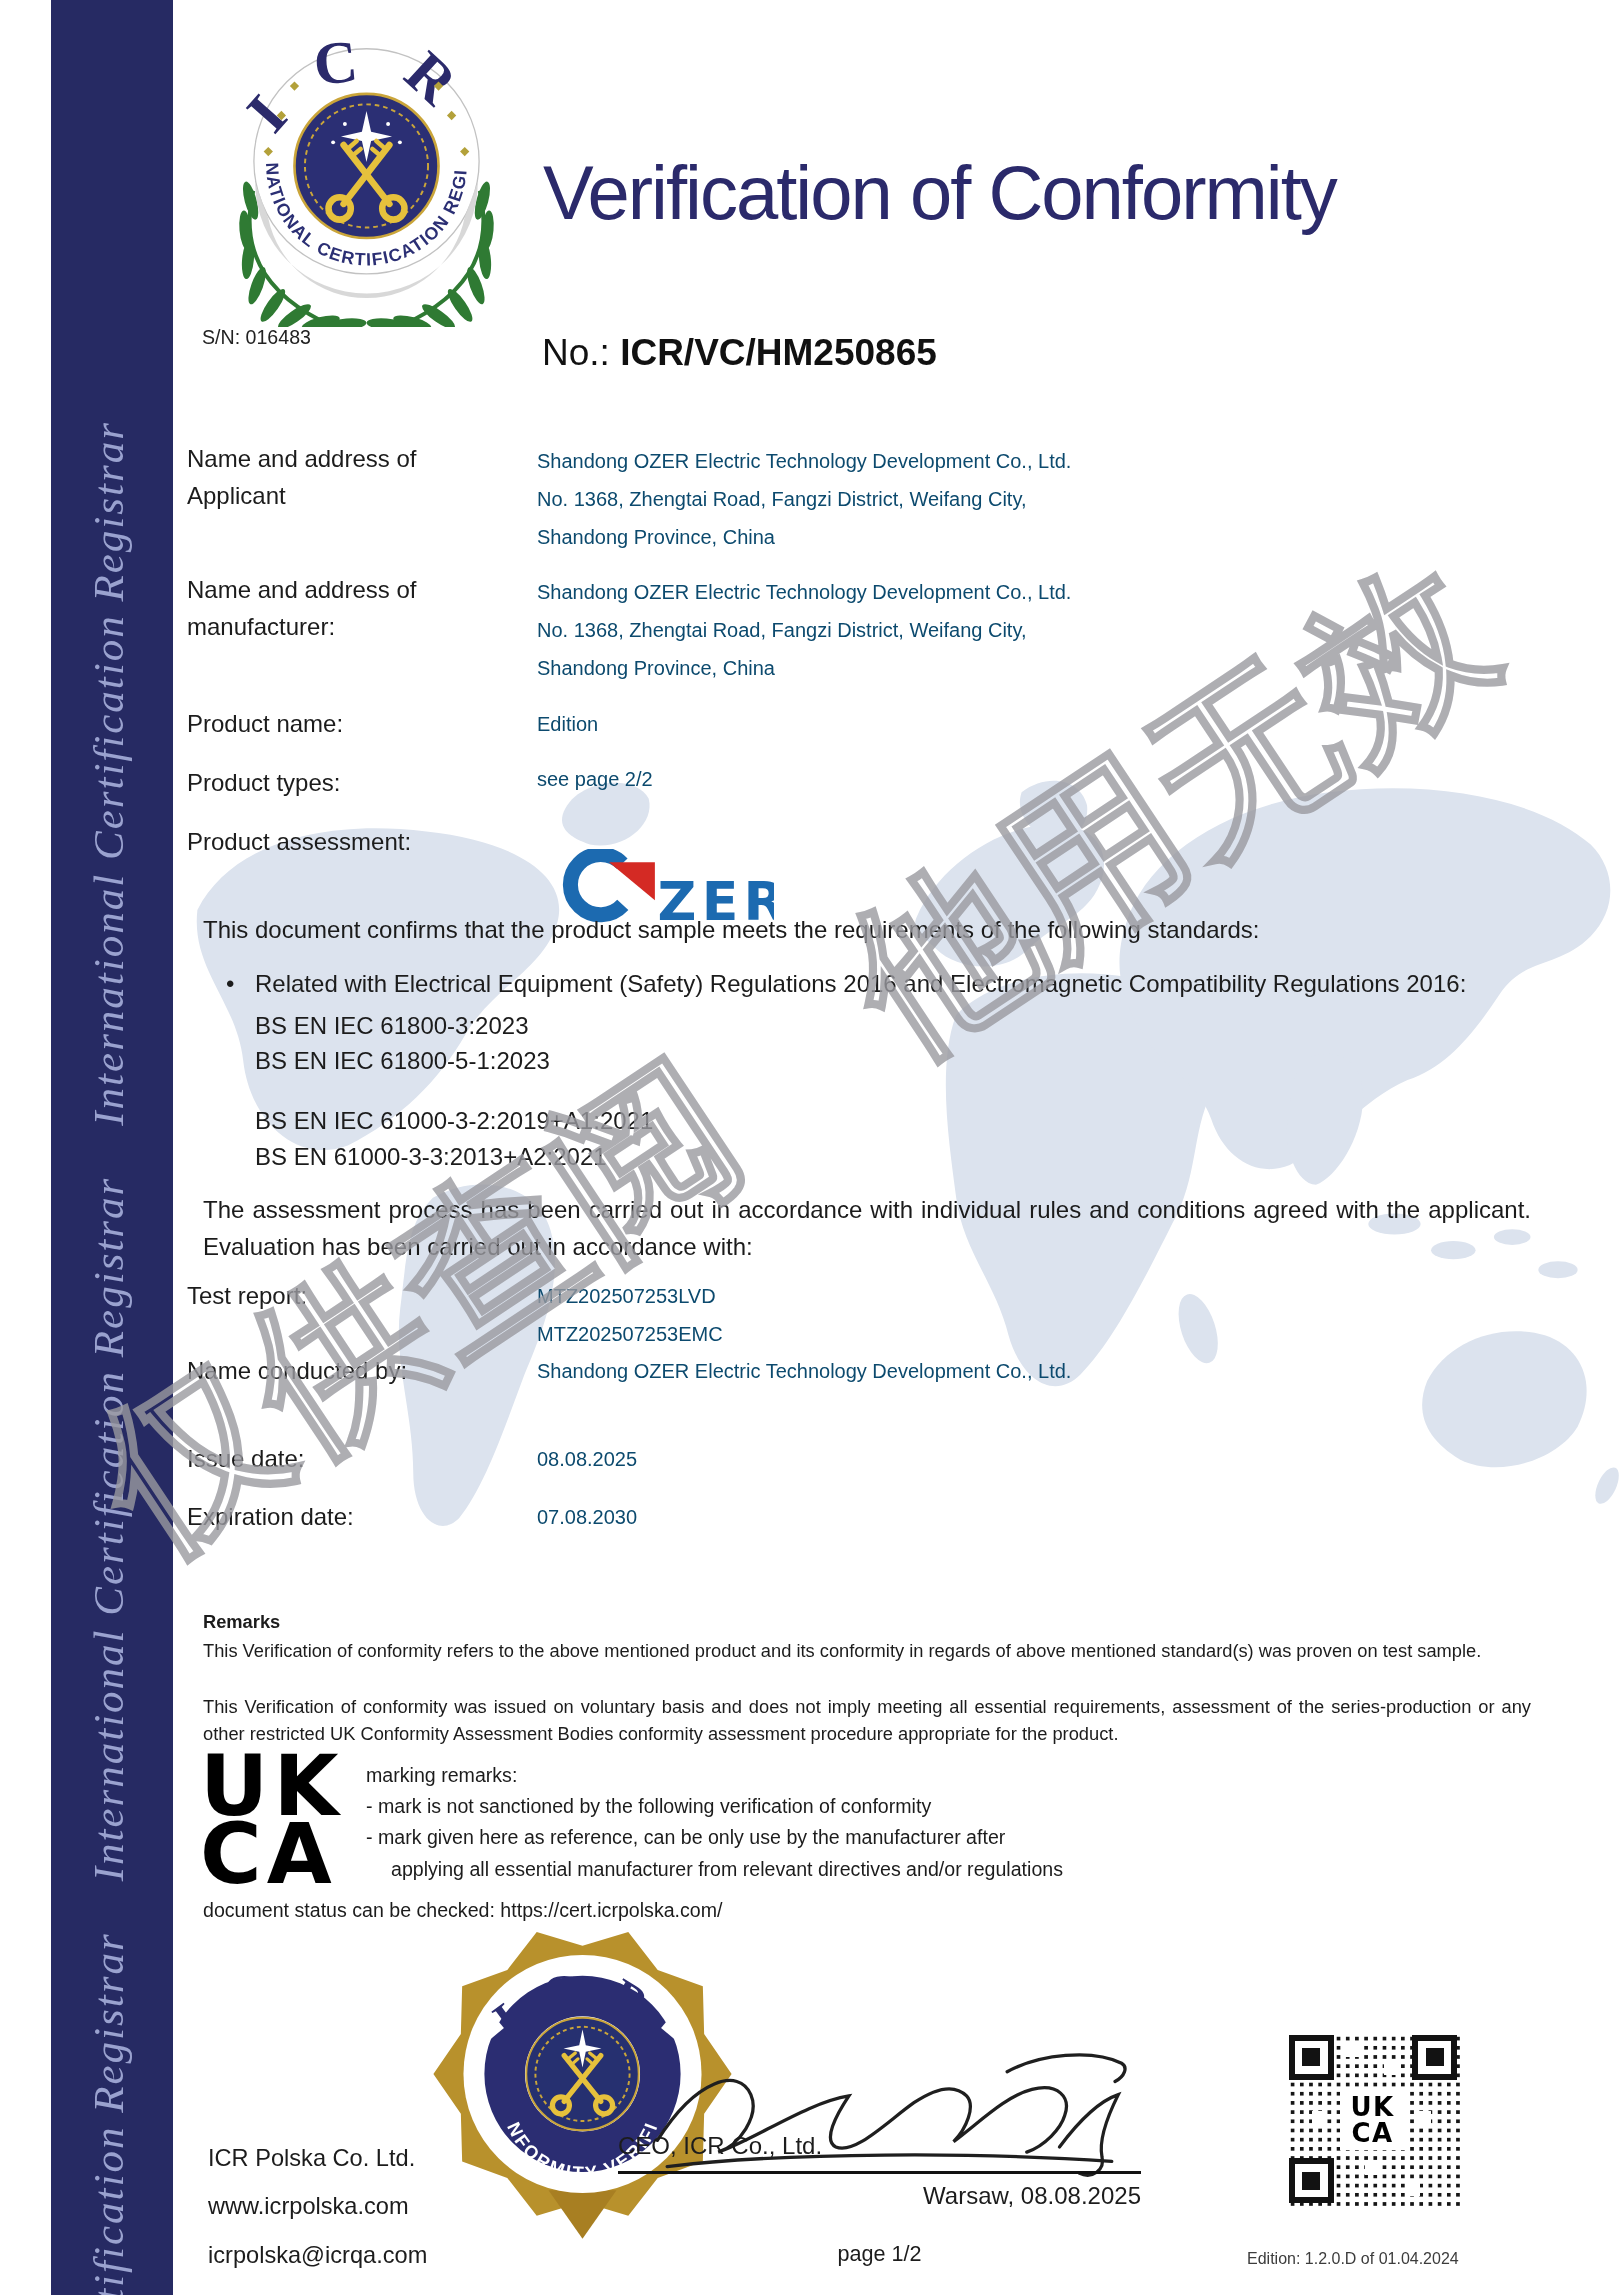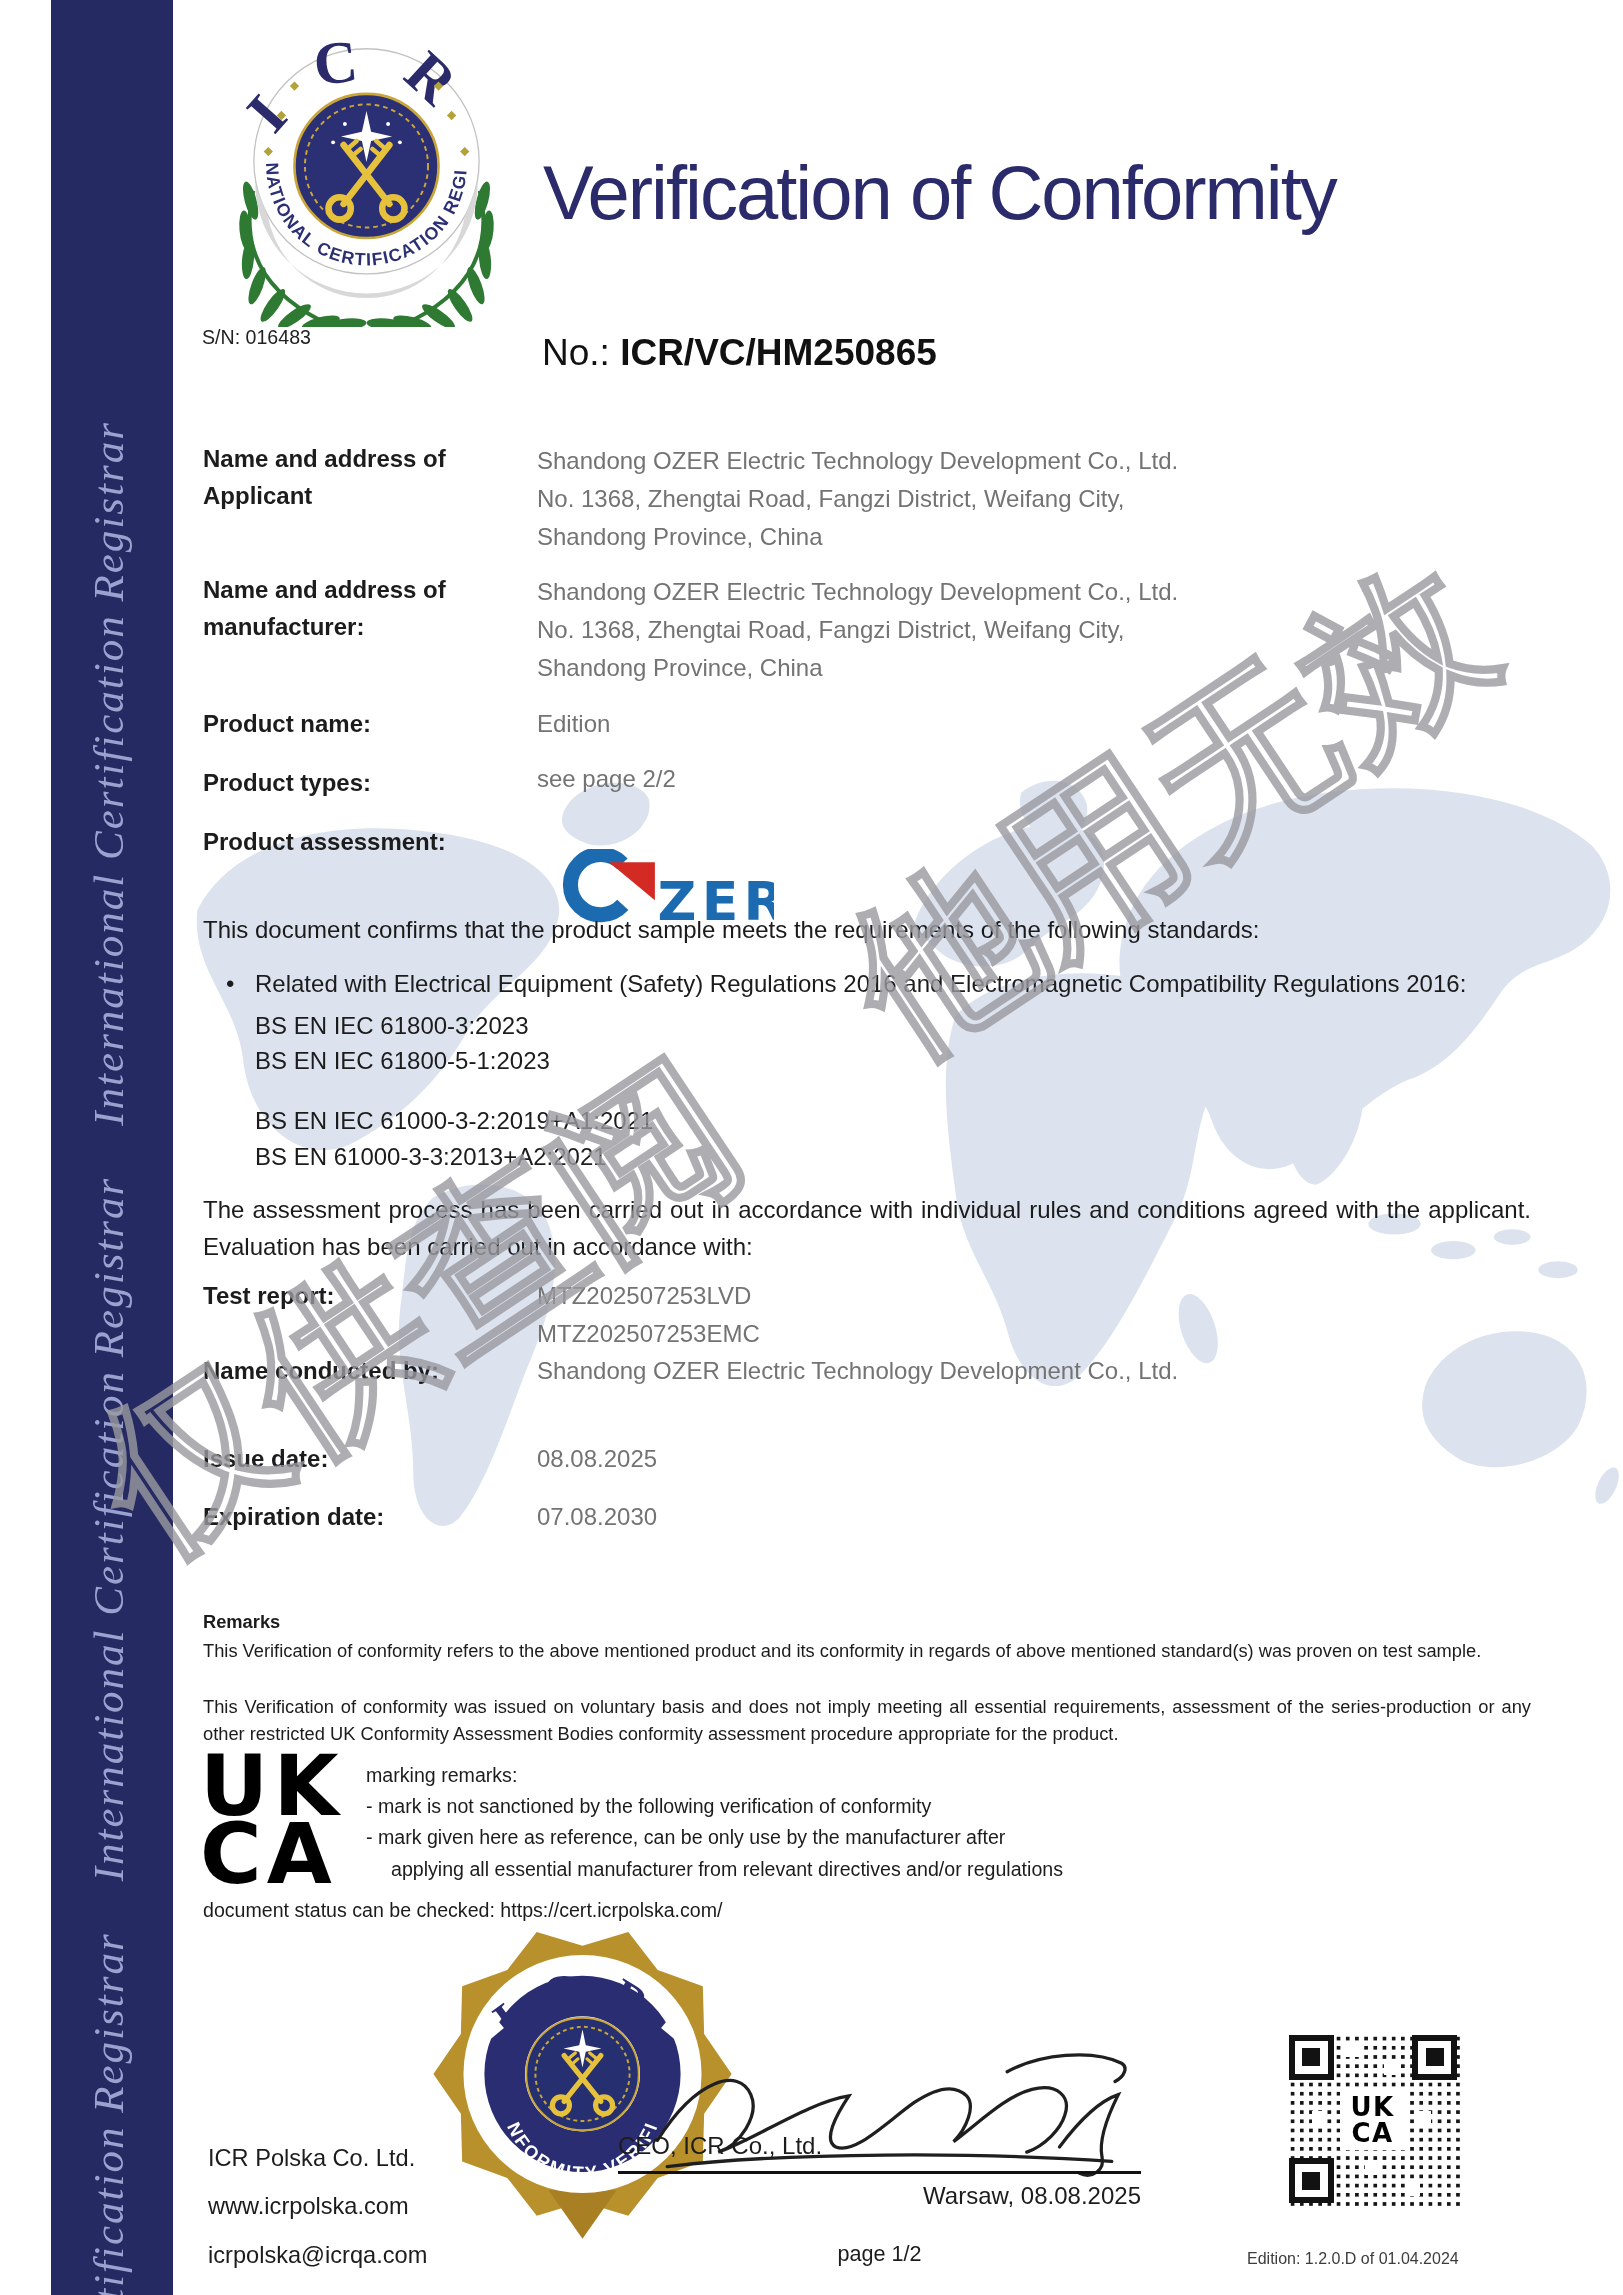--- a/index.html
+++ b/index.html
@@ -29,22 +29,22 @@
   
   .logo-top{position:absolute;left:193px;top:14.4px;z-index:10;}
   .serial{position:absolute;left:202px;top:326px;font-size:19.6px;color:#222;z-index:10;}
   .doc-title{
     position:absolute;left:543px;top:149px;z-index:10;
     font-size:76px;letter-spacing:-2px;color:#2b2a6b;font-weight:500;white-space:nowrap;
   }
   .doc-no{position:absolute;left:542px;top:332px;font-size:37px;z-index:10;color:#111;}
   .doc-no b{font-weight:700;}
   
-  .lbl{position:absolute;left:203px;font-weight:700;font-size:24px;line-height:37px;z-index:10;}
-  .val{position:absolute;left:537px;font-size:24px;line-height:38px;z-index:10;color:#737373;}
+  .lbl{position:absolute;left:187px;font-weight:400;font-size:24px;line-height:37px;z-index:10;}
+  .val{position:absolute;left:537px;font-size:20px;line-height:38px;z-index:10;color:#0c4a6e;}
   
   .ozer{position:absolute;left:558px;top:849px;z-index:10;width:216px;height:79px;}
   
   .para{position:absolute;left:203px;width:1328px;font-size:24px;line-height:37px;z-index:10;color:#1b1b1b;}
   .just{text-align:justify;}
   .bullet-row{position:absolute;left:226px;width:1309px;font-size:24px;z-index:10;display:flex;}
   .bullet-dot{width:29px;font-size:24px;}
   .std{position:absolute;left:255px;font-size:24px;z-index:10;white-space:nowrap;}
   
   .remarks-h{position:absolute;left:203px;top:1611px;font-size:18.3px;font-weight:700;z-index:10;}

